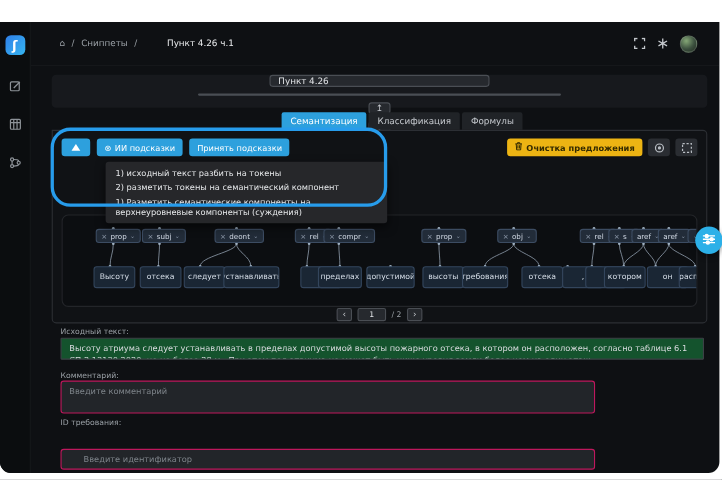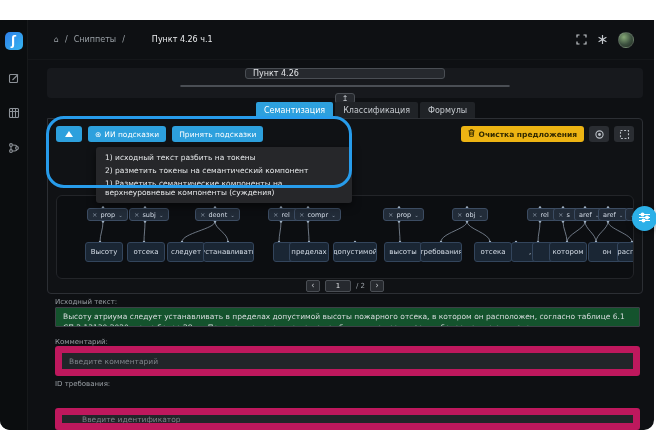--- a/index.html
+++ b/index.html
@@ -100,21 +100,21 @@
   .pg-input { width:26px; height:12px; background:#26292e; border:1px solid #4a4e54; border-radius:2px;
               color:#e3e5e8; font-size:7px; text-align:center;
               font-family:"DejaVu Sans","Liberation Sans",sans-serif; }
   .pg-of { font-size:7px; color:#9aa0a6; }
 
   
   .sec-label { position:absolute; left:55px; font-size:7px; color:#9aa0a6; }
   .src-box { position:absolute; left:55px; top:287px; width:585px; height:20px;
              background:#14532d; border:1px solid #3c4046; border-radius:1px; color:#d9dcdf;
              font-size:7.5px; line-height:11px; padding:3px 7px; overflow:hidden; }
-  .field { position:absolute; left:55px; width:585px; background:#222529; border:7px solid #be185d;
+  .field { position:absolute; left:55px; width:486px; background:#222529; border:1px solid #be185d;
            border-radius:3px; color:#d9dcdf; font-size:7.5px; padding:4px 7px; resize:none;
            font-family:"DejaVu Sans","Liberation Sans",sans-serif; }
   .field::placeholder { color:#7e848a; }
 
   .fab { position:absolute; left:632px; top:206px; width:25px; height:25px; border-radius:50%;
          background:#2cb0e8; box-shadow:0 2px 6px rgba(0,0,0,.4); display:flex; align-items:center;
          justify-content:center; cursor:pointer; z-index:60; border:none; }
   .fab svg { stroke:#fff; fill:#fff; stroke-width:1.2; }
 </style>
 </head>

